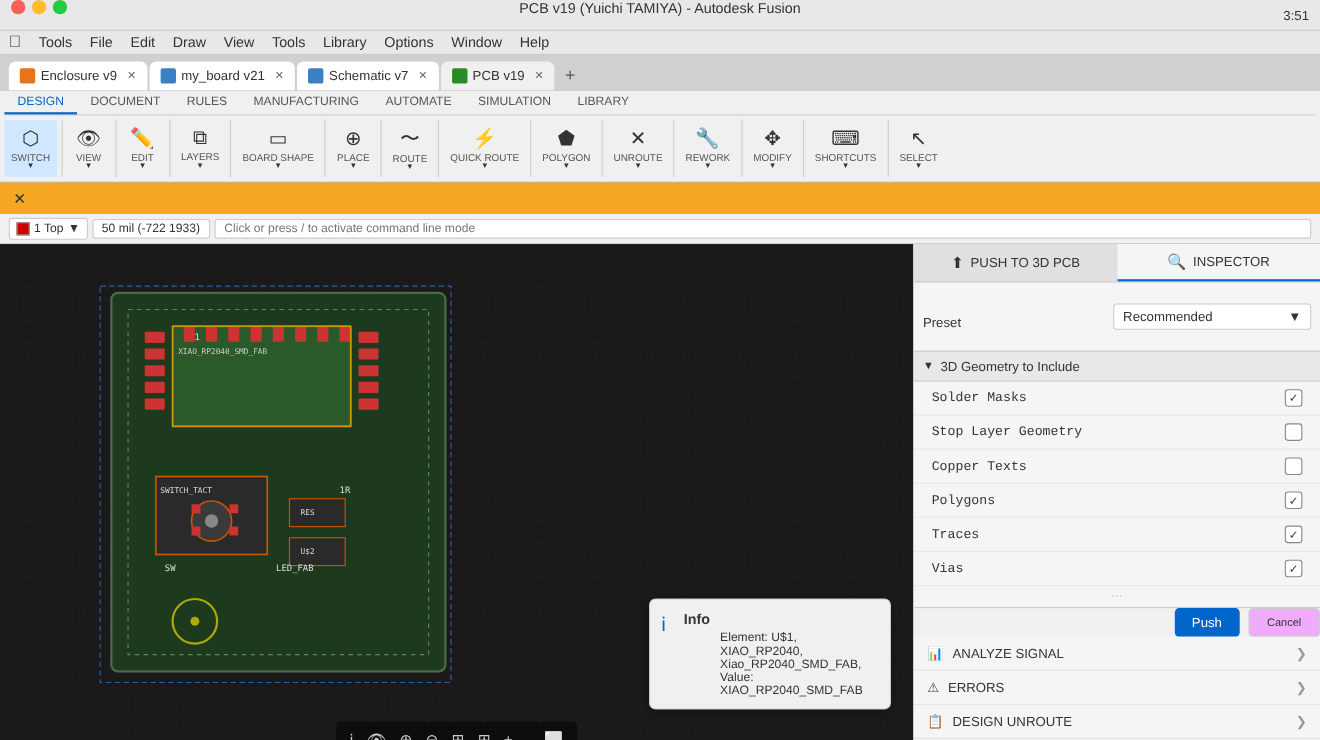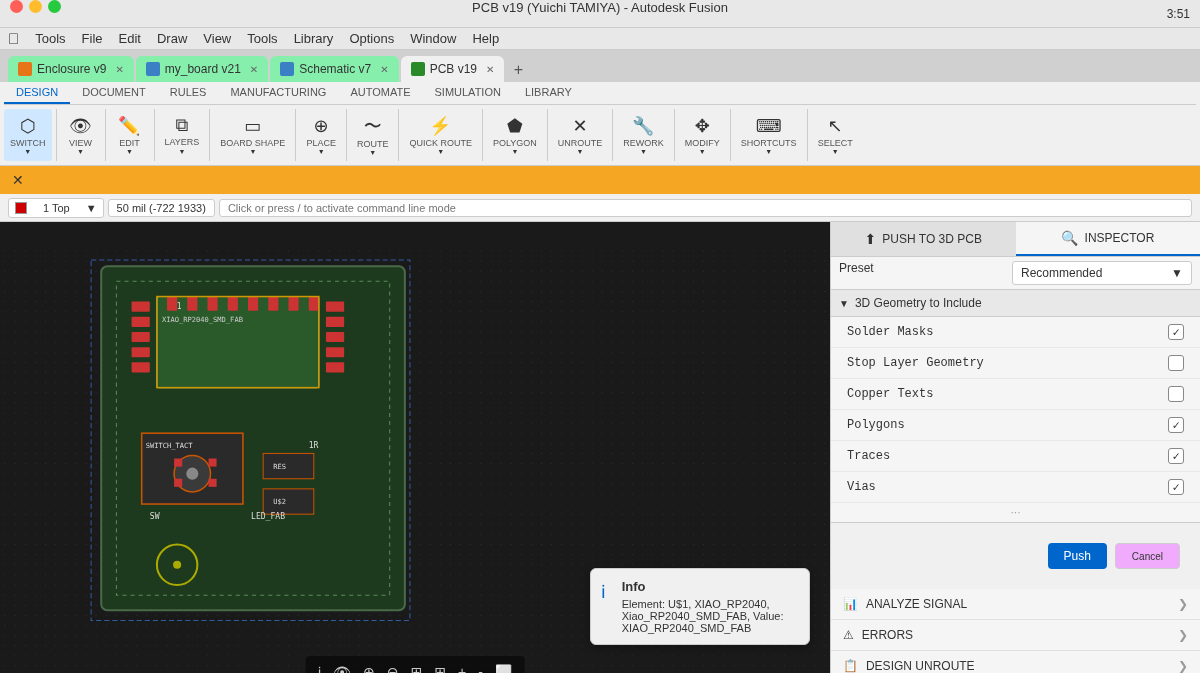--- a/index.html
+++ b/index.html
@@ -13,21 +13,21 @@
     .tl-close { background: #ff5f56; }
     .tl-min { background: #ffbd2e; }
     .tl-max { background: #27c93f; }
     .mac-menu { background: #e8e8e8; height: 22px; display: flex; align-items: center; padding: 0 8px; gap: 16px; border-bottom: 1px solid #ccc; }
     .mac-menu span { font-size: 13px; color: #333; cursor: default; }
     .mac-menu .apple { font-size: 15px; }
     .time-display { position: absolute; right: 10px; font-size: 12px; top: 50%; transform: translateY(-50%); }
 
     
     .tab-bar { background: #d0d0d0; height: 32px; display: flex; align-items: flex-end; padding: 0 8px; gap: 2px; }
-    .tab { display: flex; align-items: center; padding: 4px 10px; background: #86efac; border-radius: 6px 6px 0 0; font-size: 12px; color: #333; cursor: pointer; gap: 5px; height: 26px; }
+    .tab { display: flex; align-items: center; padding: 4px 10px; background: #ffffff; border-radius: 6px 6px 0 0; font-size: 12px; color: #333; cursor: pointer; gap: 5px; height: 26px; }
     .tab.active { background: #f0f0f0; }
     .tab .close-btn { color: #666; font-size: 10px; margin-left: 4px; }
     .tab-icon { width: 14px; height: 14px; border-radius: 2px; display: inline-block; }
     .tab-icon.orange { background: #e8741a; }
     .tab-icon.blue { background: #3b7fc4; }
     .tab-icon.green { background: #2a8a2a; }
     .tab-add { width: 24px; height: 24px; display: flex; align-items: center; justify-content: center; color: #555; font-size: 16px; cursor: pointer; }
 
     
     .toolbar { background: #f0f0f0; border-bottom: 1px solid #ccc; padding: 0 4px; }
@@ -51,50 +51,50 @@
 
     
     .canvas-area { flex: 1; background: #1a1a1a; position: relative; overflow: hidden; }
     .canvas-toolbar { display: flex; align-items: center; gap: 4px; background: rgba(0,0,0,0.5); padding: 4px 8px; position: absolute; bottom: 8px; left: 50%; transform: translateX(-50%); border-radius: 4px; }
     .canvas-tool-btn { color: #ccc; font-size: 14px; cursor: pointer; padding: 2px 4px; }
 
     
     .info-popup { position: absolute; bottom: 40px; right: 20px; background: #f0f0f0; border: 1px solid #ccc; border-radius: 6px; padding: 10px; width: 220px; box-shadow: 0 2px 8px rgba(0,0,0,0.3); }
     .info-icon { color: #0066cc; font-size: 18px; float: left; margin-right: 8px; }
     .info-title { font-weight: bold; font-size: 13px; margin-bottom: 4px; }
-    .info-text { font-size: 11px; color: #333; }
-
-    
-    .layer-selector { background: #fff; border: 1px solid #ccc; border-radius: 3px; padding: 3px 6px; font-size: 11px; display: flex; align-items: center; gap: 16px; }
+    .info-text { font-size: 11px; color: #333; margin-left: 33px; }
+
+    
+    .layer-selector { background: #fff; border: 1px solid #ccc; border-radius: 3px; padding: 3px 6px; font-size: 11px; display: flex; align-items: center; gap: 4px; }
     .layer-color { width: 12px; height: 12px; background: #cc0000; border: 1px solid #999; }
 
     
     .command-bar { display: flex; align-items: center; gap: 4px; background: #f0f0f0; border-bottom: 1px solid #ccc; padding: 3px 8px; height: 28px; }
     .command-input { flex: 1; border: 1px solid #ccc; border-radius: 3px; padding: 2px 8px; font-size: 11px; color: #999; background: #fff; }
 
     
     .right-panel { width: 370px; background: #f5f5f5; border-left: 1px solid #ccc; display: flex; flex-direction: column; overflow-y: auto; }
     .panel-header { display: flex; background: #e0e0e0; border-bottom: 1px solid #ccc; }
     .panel-tab { flex: 1; display: flex; align-items: center; justify-content: center; gap: 6px; padding: 8px; cursor: pointer; font-size: 12px; color: #333; }
     .panel-tab.active { background: #f5f5f5; border-bottom: 2px solid #0066cc; }
     .panel-tab-icon { font-size: 14px; }
-    .preset-row { display: flex; align-items: flex-start; justify-content: space-between; padding: 4px 8px; }
+    .preset-row { display: flex; align-items: flex-end; justify-content: space-between; padding: 19px 8px; }
     .preset-label { font-size: 12px; color: #333; }
     .preset-select { border: 1px solid #ccc; border-radius: 3px; padding: 4px 8px; font-size: 12px; background: #fff; min-width: 180px; display: flex; align-items: center; justify-content: space-between; cursor: pointer; }
 
     .section-header { display: flex; align-items: center; gap: 6px; padding: 6px 8px; background: #e8e8e8; cursor: pointer; font-size: 12px; font-weight: 500; border-top: 1px solid #ccc; border-bottom: 1px solid #ccc; }
     .section-arrow { font-size: 10px; }
 
     .geometry-item { display: flex; align-items: center; justify-content: space-between; padding: 7px 16px; border-bottom: 1px solid #e8e8e8; font-family: Liberation Mono, monospace; }
     .geometry-label { font-size: 12px; color: #333; }
     .checkbox { width: 16px; height: 16px; border: 1px solid #888; border-radius: 3px; background: #fff; display: flex; align-items: center; justify-content: center; cursor: pointer; }
     .checkbox.checked { background: #fff; }
     .checkmark { color: #333; font-size: 12px; }
 
-    .panel-footer { display: flex; gap: 8px; justify-content: flex-end; padding: 20px; border-top: 1px solid #ccc; background: #f0f0f0; }
+    .panel-footer { display: flex; gap: 8px; justify-content: flex-end; padding: 0; border-top: 1px solid #ccc; background: #f0f0f0; }
     .btn-primary { background: #0066cc; color: #fff; border: none; border-radius: 4px; padding: 6px 16px; font-size: 12px; cursor: pointer; }
     .btn-secondary { background: #f0abfc; color: #333; border: 1px solid #ccc; border-radius: 4px; padding: 6px 16px; font-size: 10px; cursor: pointer; }
 
     
     .side-panel-item { display: flex; align-items: center; justify-content: space-between; padding: 8px 12px; border-bottom: 1px solid #e0e0e0; cursor: pointer; background: #f5f5f5; }
     .side-panel-label { font-size: 12px; color: #333; display: flex; align-items: center; gap: 8px; }
     .side-arrow { color: #999; font-size: 12px; }
 
     
     .scroll-indicator { color: #999; font-size: 10px; text-align: center; padding: 4px; }

